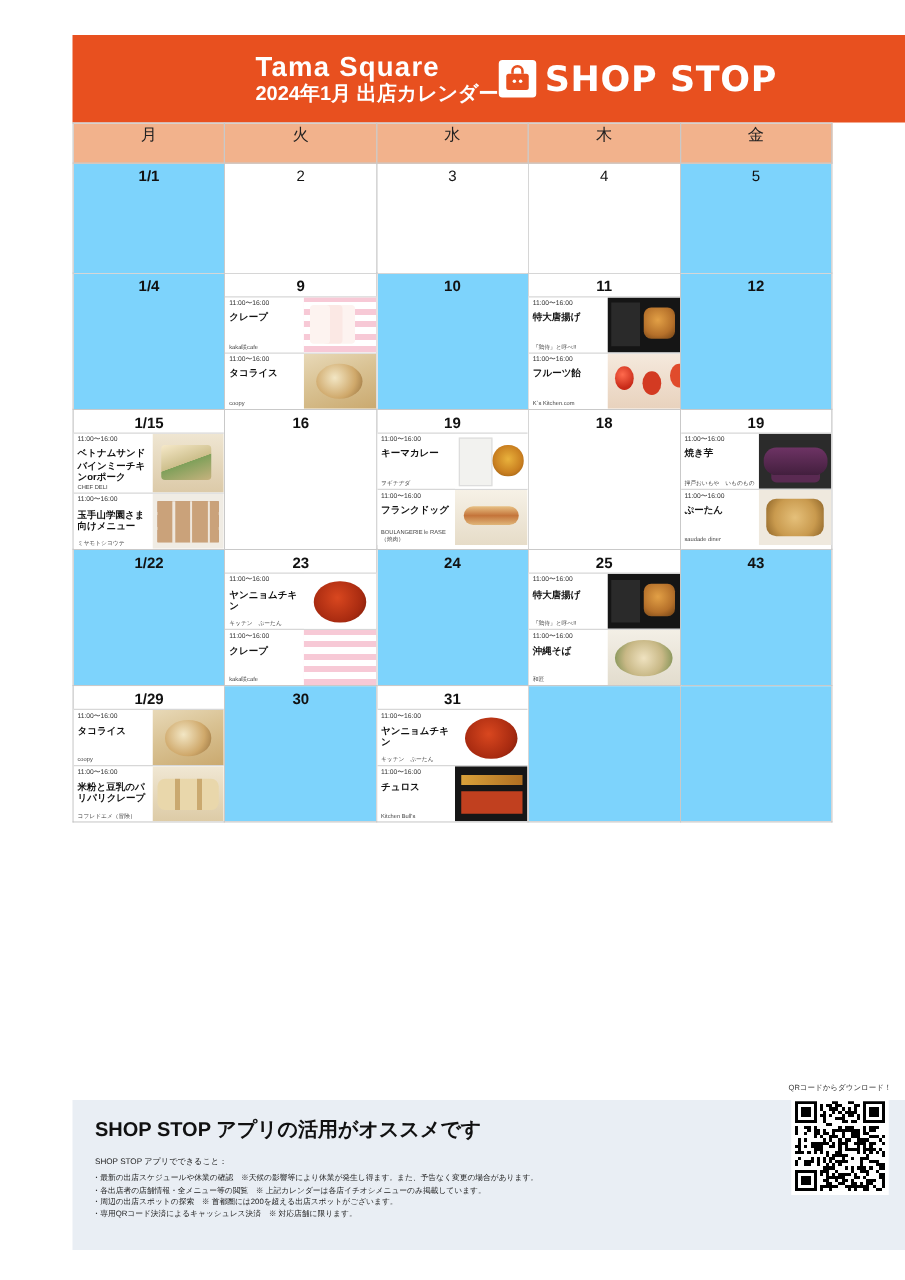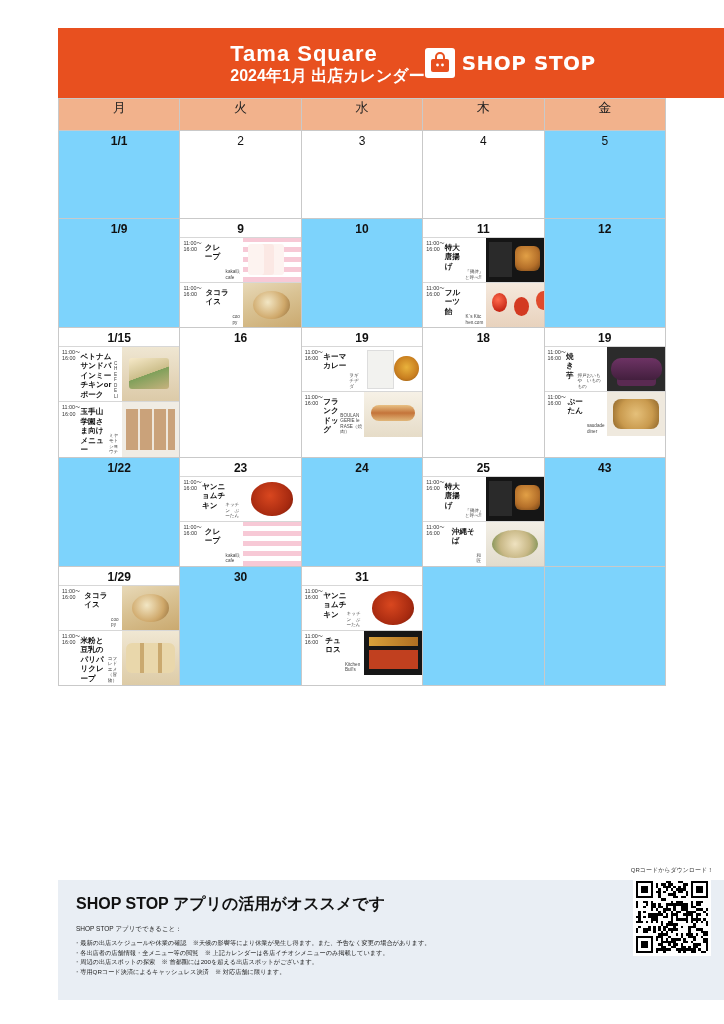--- a/index.html
+++ b/index.html
@@ -45,21 +45,21 @@
     background: transparent;
   }
   .logo-badge {
     width: 30px; height: 30px;
     background: #ffffff;
     border-radius: 3px;
     display: flex; align-items: center; justify-content: center;
   }
   .logo-badge svg { display: block; }
   .logo-text {
-    font-size: 20px; font-weight: bold;
+    font-size: 28px; font-weight: bold;
     color: #ffffff; letter-spacing: 0.5px;
     font-family: "DejaVu Sans", sans-serif;
   }
   
   .cal {
     position: absolute;
     left: 58px; top: 98px;
     width: 608px;
     border-collapse: collapse;
     table-layout: fixed;
@@ -96,21 +96,21 @@
   .event {
     border-top: 1px solid #d7d7d7;
     display: flex;
     min-height: 44px;
     background: #ffffff;
   }
   .event:first-child { border-top: 1px solid #d7d7d7; }
   .ev-text {
     width: 52%;
     padding: 2px 2px 2px 3px;
-    display: flex; flex-direction: row;
+    display: flex; flex-direction: column;
     justify-content: flex-start;
   }
   .ev-time { font-size: 5.4px; color: #333; line-height: 1.2; }
   .ev-name {
     font-size: 7.6px; color: #111; font-weight: bold;
     line-height: 1.25; margin-top: 3px;
     word-break: break-all;
   }
   .ev-shop {
     font-size: 4.6px; color: #444; margin-top: auto;
@@ -264,21 +264,21 @@
           </td>
           <td class="day">
             <div class="daynum">4</div>
           </td>
           <td class="day shaded">
             <div class="daynum">5</div>
           </td>
         </tr>
         <tr>
           <td class="day shaded">
-            <div class="daynum bold">1/9</div>
+            <div class="daynum bold">1/4</div>
           </td>
           <td class="day">
             <div class="daynum bold">9</div>
             <div class="events">
               <div class="event">
                 <div class="ev-text">
                   <div class="ev-time">11:00〜16:00</div>
                   <div class="ev-name">クレープ</div>
                   <div class="ev-shop">kaka咲cafe</div>
                 </div>

